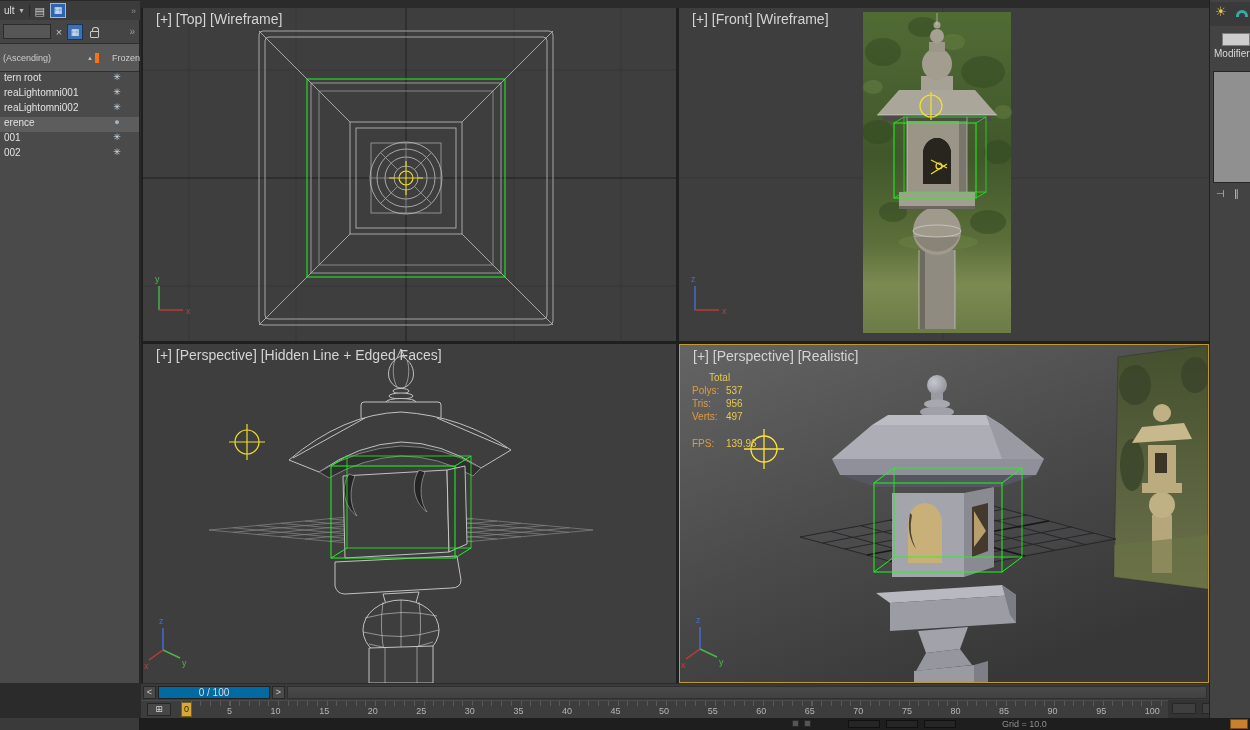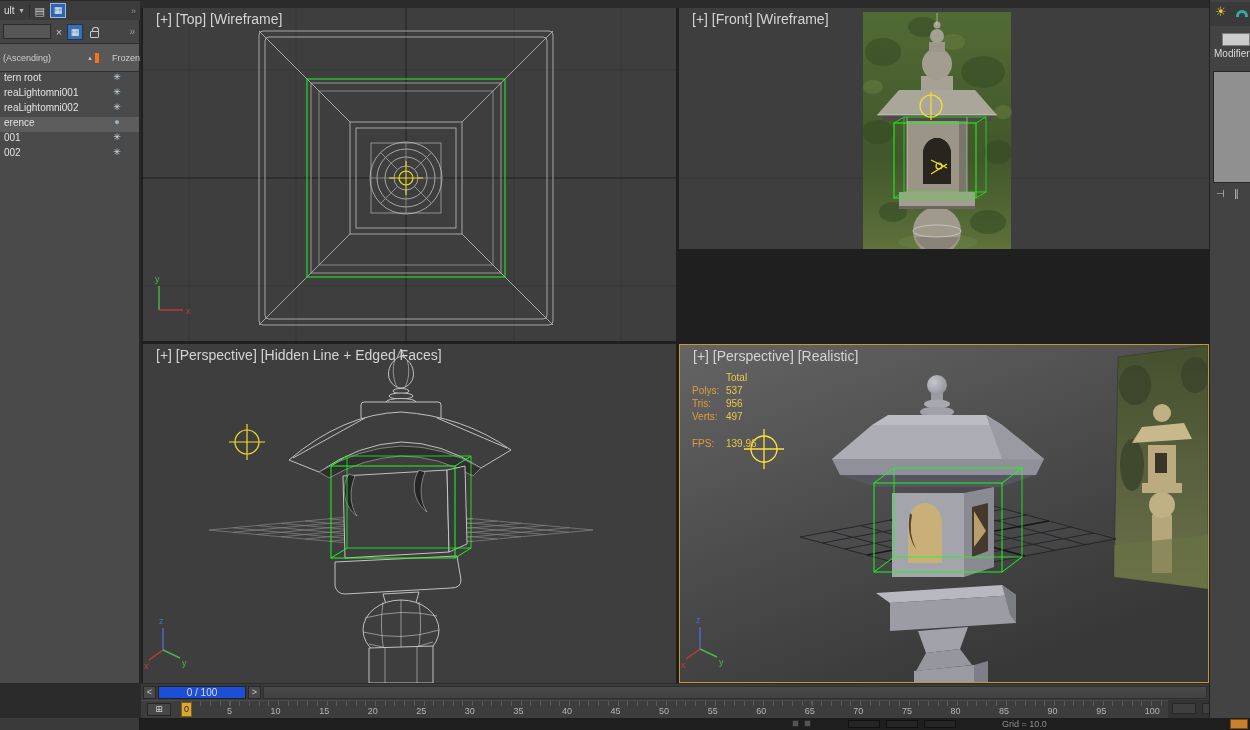--- a/index.html
+++ b/index.html
@@ -35,36 +35,36 @@
   .fo-sep{width:1px;height:12px;background:#2a2a2a}
   .fo-layers{font-size:11px;color:#c9c9c9;line-height:10px}
   .fo-blue{width:16px;height:15px;background:#2f65b0;border:1px solid #9db8d8;color:#eaf2fc;font-size:9px;text-align:center;line-height:13px}
   .fo-chev{margin-left:auto;color:#8f8f8f;font-size:9px}
 
   
   #top-strip{position:absolute;left:141px;top:0;width:1068px;height:8px;background:#2b2b2b}
   #vp-area{position:absolute;left:141px;top:8px;width:1068px;height:675px;background:#1f1f1f}
   .viewport{position:absolute;background:#3e3e3e;overflow:hidden}
   #vp-top{left:2px;top:0;width:533px;height:333px}
-  #vp-front{left:538px;top:0;width:530px;height:241px}
+  #vp-front{left:538px;top:0;width:530px;height:333px}
   #vp-hl{left:2px;top:336px;width:533px;height:339px}
   #vp-real{left:538px;top:336px;width:530px;height:339px;border:1px solid #c29a2b}
   .vp-label{position:absolute;left:13px;top:3px;font-size:14px;color:#d4d4d4;z-index:3;white-space:nowrap}
   .vp-svg{position:absolute;left:0;top:0;z-index:1}
   .stats{position:absolute;left:12px;top:26px;font-size:10px;line-height:13px;z-index:2}
   .stats .row{white-space:nowrap}
   .stats .lab{color:#e09b3c;display:inline-block;min-width:34px}
   .stats .val{color:#e8c84a}
-  .stats .total{margin-left:34px;color:#e8c84a}
+  .stats .total{margin-left:17px;color:#e8c84a}
   .stats .fpsrow{margin-top:14px}
 
   
   #timeslider{position:absolute;left:141px;top:683px;width:1068px;height:17px;background:#3a3a3a;display:flex;align-items:center;gap:2px;padding:1px 2px;border-top:1px solid #2c2c2c}
   .ts-btn{width:13px;height:13px;background:#4a4a4a;border:1px solid #282828;font-size:9px;color:#ccc;text-align:center;line-height:11px}
-  .ts-field{width:88px;height:13px;background:#1d4ed8;border:1px solid #222;font-size:10px;color:#ddd;text-align:center;line-height:11px}
+  .ts-field{width:112px;height:13px;background:#0369a1;border:1px solid #222;font-size:10px;color:#ddd;text-align:center;line-height:11px}
   .ts-track{flex:1;height:13px;background:linear-gradient(#4a4a4a,#414141);border:1px solid #2f2f2f}
   #trackbar{position:absolute;left:141px;top:700px;width:1027px;height:18px;background:#3d3d3d;border-top:1px solid #4c4c4c}
   #trackbar .ticks{position:absolute;left:40px;right:4px;top:0;height:5px;background:repeating-linear-gradient(90deg,#5a5a5a 0 1px,transparent 1px 9.7px)}
   .tb-btn{position:absolute;left:6px;top:2px;width:24px;height:13px;background:#474747;border:1px solid #262626;color:#d5d5d5;font-size:9px;text-align:center;line-height:11px}
   .tb-marker{position:absolute;left:40px;top:1px;width:11px;height:15px;background:#d9a937;border:1px solid #7c5f17;color:#2e2405;font-size:9px;text-align:center;line-height:13px}
   .tb-nums{position:absolute;left:86px;right:8px;top:5px;display:flex;justify-content:space-between;font-size:9px;color:#b5b5b5}
   #br-controls{position:absolute;left:1168px;top:700px;width:82px;height:18px;background:#333}
   .brc{position:absolute;top:3px;width:24px;height:11px;background:#3f3f3f;border:1px solid #272727}
 
   

